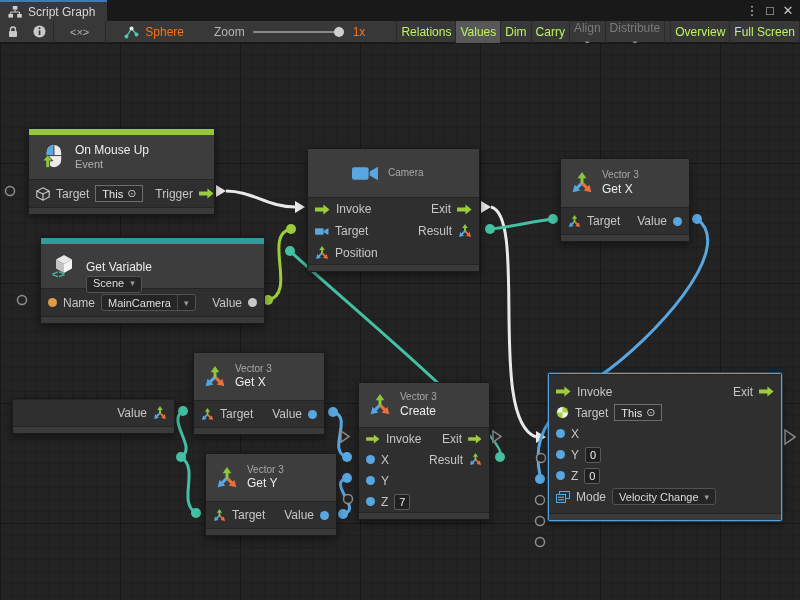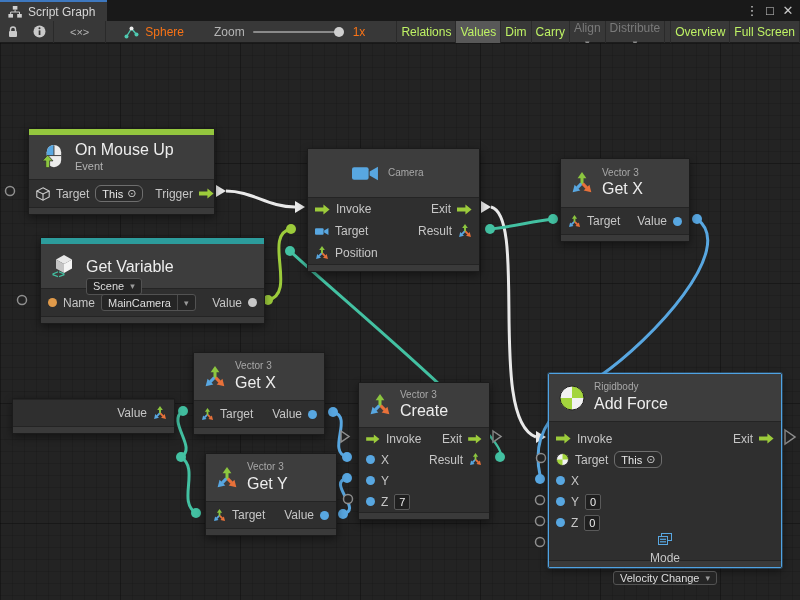--- a/index.html
+++ b/index.html
@@ -37,30 +37,30 @@
     background-size:120px 120px,120px 120px,12px 12px,12px 12px;}
   svg.wires{position:absolute;inset:0;z-index:1;pointer-events:none;}
 
   
   .node{position:absolute;z-index:2;background:#2f2f2f;border:1px solid #1b1b1b;border-radius:2px;box-shadow:0 3px 8px rgba(0,0,0,.45);color:#c6c6c6;font-size:12px;}
   .node.selected{border:1px solid #4FA3E3;box-shadow:0 0 0 1px rgba(80,163,227,.30),0 3px 8px rgba(0,0,0,.45);}
   .cbar{height:6px;}
   .head{background:#3d3d3d;display:flex;align-items:center;gap:9px;padding:0 10px;}
   .tcol{display:flex;flex-direction:column;justify-content:center;line-height:1.25;}
   .cat{font-size:10px;color:#a8a8a8;}
-  .title{font-size:16px;color:#ededed;}
+  .title{font-size:12px;color:#ededed;}
   .sub{font-size:11px;color:#b2b2b2;}
   .nbody{background:#2f2f2f;border-top:1px solid #242424;}
   .prow{display:flex;align-items:center;gap:6px;padding:0 7px;}
   .spacer{flex:1;}
   .plabel{color:#c6c6c6;}
   .foot{height:7px;background:#3a3a3a;border-top:1px solid #242424;}
   .dot{width:9px;height:9px;border-radius:50%;flex:none;}
   .dot.blue{background:#58A7E1;} .dot.orange{background:#E09A4A;} .dot.gray{background:#C8C8C8;}
-  .pill{background:#2b2b2b;border:1px solid #6e6e6e;border-radius:6px;padding:0 6px;font-size:11px;color:#eaeaea;display:inline-flex;align-items:center;gap:4px;height:17px;}
+  .pill{background:#2b2b2b;border:1px solid #6e6e6e;border-radius:0;padding:0 6px;font-size:11px;color:#eaeaea;display:inline-flex;align-items:center;gap:4px;height:17px;}
   .pill .tgt{font-size:11px;color:#cfcfcf;}
   .dd{background:#252525;border:1px solid #525252;border-radius:3px;padding:0 6px;font-size:11px;color:#dddddd;display:inline-flex;align-items:center;height:17px;gap:6px;}
   .dd .caret{color:#9a9a9a;font-size:9px;}
   .dd.split .caret{border-left:1px solid #4a4a4a;padding-left:6px;align-self:stretch;display:flex;align-items:center;}
   .vfield{background:#1f1f1f;border:1px solid #5a5a5a;border-radius:2px;min-width:14px;padding:0 4px;height:16px;display:inline-flex;align-items:center;font-size:11px;color:#eeeeee;}
   .icon{flex:none;display:inline-flex;}
 </style>
 </head>
 <body>
 
@@ -536,34 +536,20 @@
       <div class="prow" style="height:21px;">
         <span class="dot blue"></span>
         <span class="plabel">Z</span>
         <span class="vfield">7</span>
       </div>
     </div>
     <div class="foot"></div>
   </div>
 
   <div class="node selected" style="left:548px;top:373px;width:234px;">
-    <div class="head" style="height:47px;">
-      <span class="icon">
-        <svg width="26" height="26" viewBox="0 0 26 26">
-            <circle cx="13" cy="13" r="12" fill="#F2F2F2"></circle>
-            <path d="M13 13 L13 1 A12 12 0 0 1 25 13 Z" fill="#A3D53D"></path>
-            <path d="M13 13 L13 25 A12 12 0 0 1 1 13 Z" fill="#A3D53D"></path>
-            <circle cx="13" cy="13" r="12" fill="none" stroke="#222" stroke-width="1"></circle>
-          </svg>
-      </span>
-      <div class="tcol">
-        <span class="cat">Rigidbody</span>
-        <span class="title">Add Force</span>
-      </div>
-    </div>
     <div class="nbody" style="padding:6px 0;">
       <div class="prow" style="height:21px;">
         <span class="icon">
             <svg width="15" height="11" viewBox="0 0 15 11">
               <polygon points="0,3.6 8.4,3.6 8.4,0.6 14.6,5.5 8.4,10.4 8.4,7.4 0,7.4" fill="#9CCB3B"></polygon>
             </svg>
           </span>
         <span class="plabel">Invoke</span>
         <span class="spacer"></span>
         <span class="plabel">Exit</span>
@@ -595,21 +581,21 @@
       <div class="prow" style="height:21px;">
         <span class="dot blue"></span>
         <span class="plabel">Y</span>
         <span class="vfield">0</span>
       </div>
       <div class="prow" style="height:21px;">
         <span class="dot blue"></span>
         <span class="plabel">Z</span>
         <span class="vfield">0</span>
       </div>
-      <div class="prow" style="height:21px;flex-direction:column;">
+      <div class="prow" style="height:21px;">
         <span class="icon">
           <svg width="14" height="12" viewBox="0 0 14 12">
               <rect x="3.5" y="0.5" width="10" height="7" fill="none" stroke="#58A7E1"></rect>
               <rect x="0.5" y="3.5" width="9" height="8" fill="#2f2f2f" stroke="#58A7E1"></rect>
               <rect x="2" y="5.7" width="6" height="1.2" fill="#58A7E1"></rect>
               <rect x="2" y="8.2" width="6" height="1.2" fill="#58A7E1"></rect>
             </svg>
         </span>
         <span class="plabel">Mode</span>
         <span class="dd">

